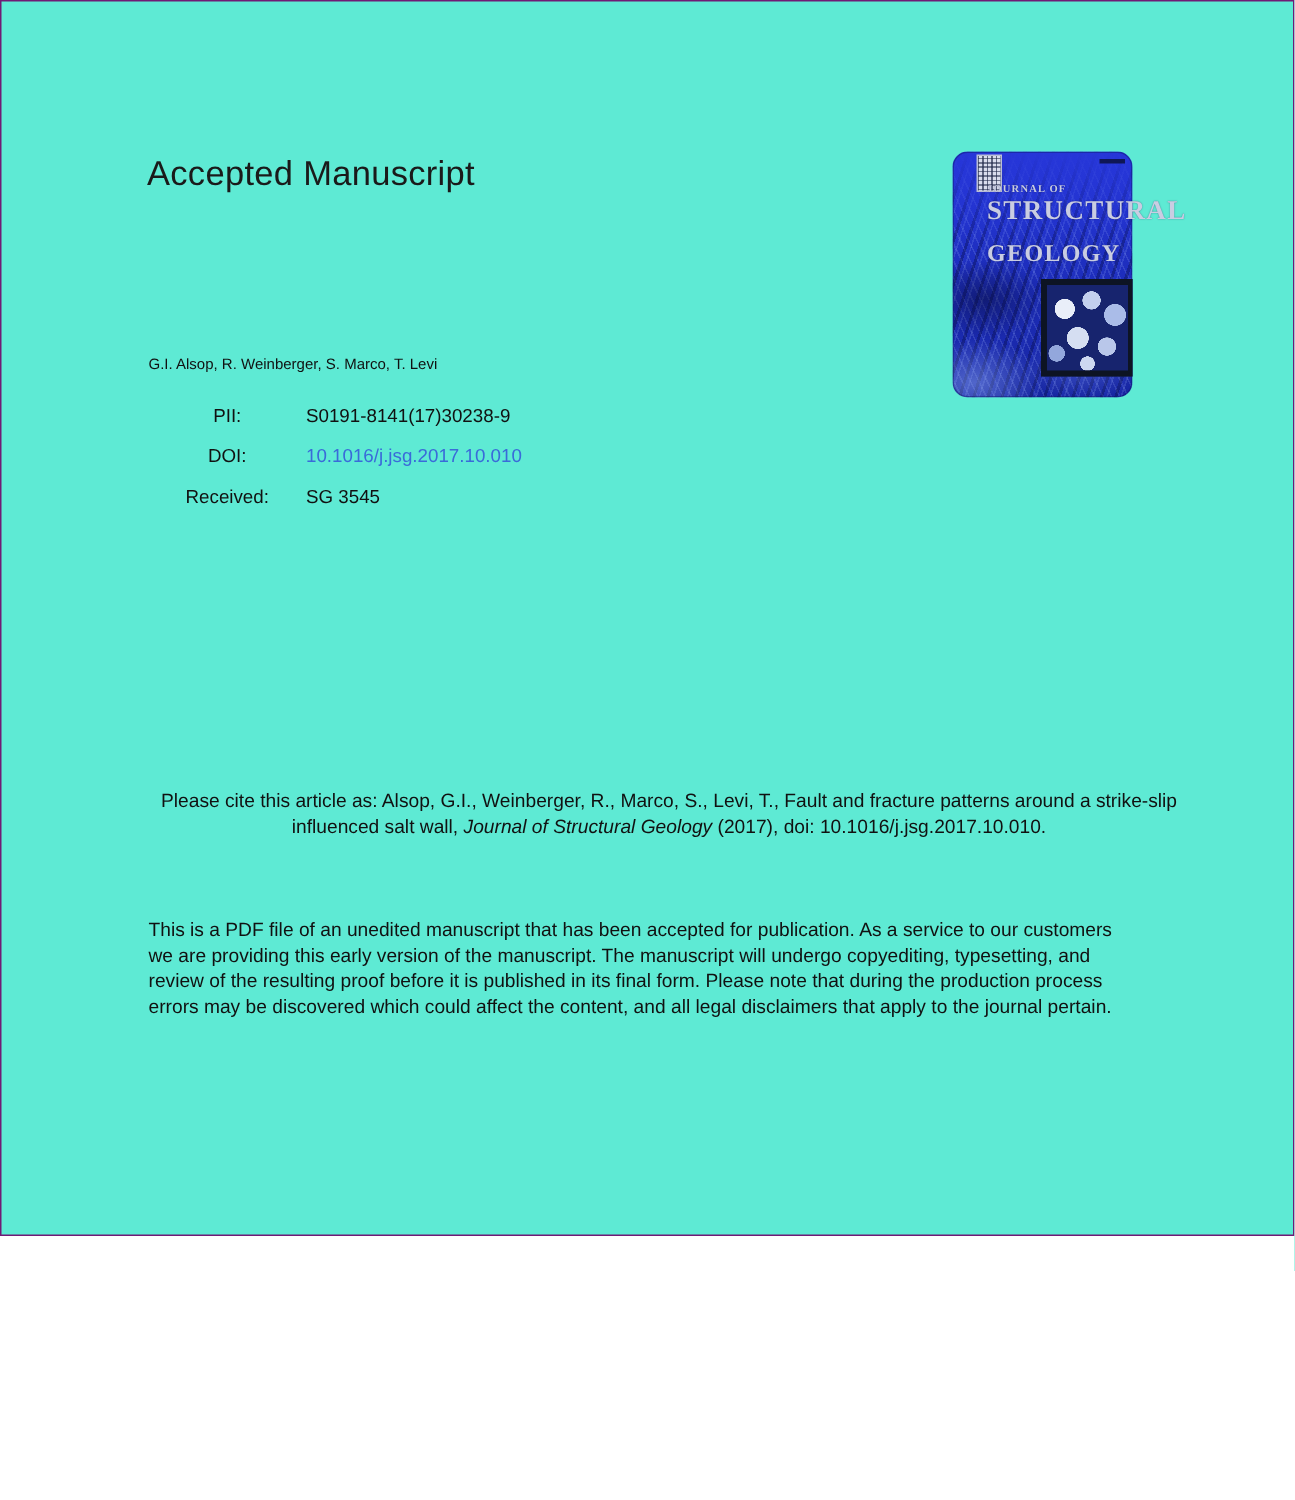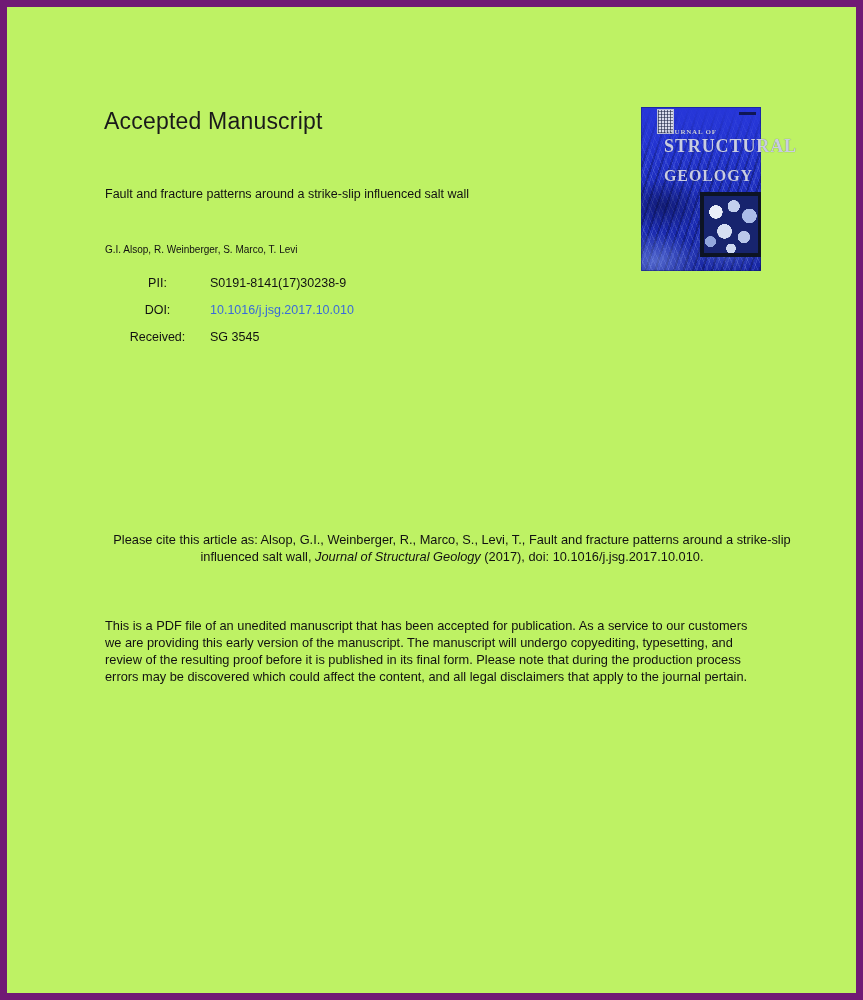--- a/index.html
+++ b/index.html
@@ -3,27 +3,27 @@
 <meta charset="utf-8">
 <style>
   html, body {
     margin: 0;
     padding: 0;
     background: #ffffff;
   }
   .page {
     position: relative;
     width: 863px;
-    height: 1000px;
-    background: #bef264;
+    height: 824px;
+    background: #5eead4;
     font-family: "Liberation Sans", sans-serif;
     color: #111111;
     overflow: hidden;
     box-sizing: border-box;
-    border: 7px solid #701a75;
+    border: 1px solid #701a75;
   }
 
   
   .heading {
     position: absolute;
     left: 97px;
     top: 101px;
     margin: 0;
     font-size: 23px;
     font-weight: 500;
@@ -41,20 +41,21 @@
     height: 164px;
     background:
       radial-gradient(ellipse 70px 45px at 12% 94%, rgba(150,178,248,0.45), transparent 65%),
       radial-gradient(ellipse 60px 38px at 18% 60%, rgba(6,10,52,0.50), transparent 70%),
       radial-gradient(ellipse 55px 30px at 72% 88%, rgba(125,152,238,0.32), transparent 70%),
       linear-gradient(180deg, #2636d8 0%, rgba(38,54,216,0.0) 38%),
       repeating-linear-gradient(108deg, rgba(8,14,72,0.38) 0 2px, rgba(44,64,205,0.16) 2px 4px, rgba(132,156,242,0.22) 4px 5px, rgba(0,0,0,0) 5px 9px),
       repeating-linear-gradient(64deg, rgba(172,192,250,0.16) 0 1px, rgba(0,0,0,0) 1px 5px),
       linear-gradient(180deg, #2535d6 0%, #2132ca 28%, #1c2cb8 58%, #1726a2 100%);
     box-shadow: inset 0 0 0 1px rgba(16,24,110,0.45);
+    border-radius: 10px;
   }
   .cover-logo {
     position: absolute;
     left: 17px;
     top: 3px;
     width: 15px;
     height: 23px;
     background:
       repeating-linear-gradient(90deg, rgba(30,38,70,0.65) 0 1px, rgba(0,0,0,0) 1px 3px),
       repeating-linear-gradient(0deg, rgba(30,38,70,0.55) 0 1px, rgba(0,0,0,0) 1px 3px),
@@ -158,21 +159,20 @@
 
   <div class="cover">
     <div class="cover-logo"></div>
     <div class="cover-issue"></div>
     <div class="cover-t1">JOURNAL OF</div>
     <div class="cover-t2">STRUCTURAL</div>
     <div class="cover-t3">GEOLOGY</div>
     <div class="cover-inset"></div>
   </div>
 
-  <div class="article-title">Fault and fracture patterns around a strike-slip influenced salt wall</div>
   <div class="authors">G.I. Alsop, R. Weinberger, S. Marco, T. Levi</div>
 
   <div class="meta">
     <div class="row">
       <span class="lbl">PII:</span><span class="val">S0191-8141(17)30238-9</span>
     </div>
     <div class="row">
       <span class="lbl">DOI:</span><a class="val link">10.1016/j.jsg.2017.10.010</a>
     </div>
     <div class="row">

